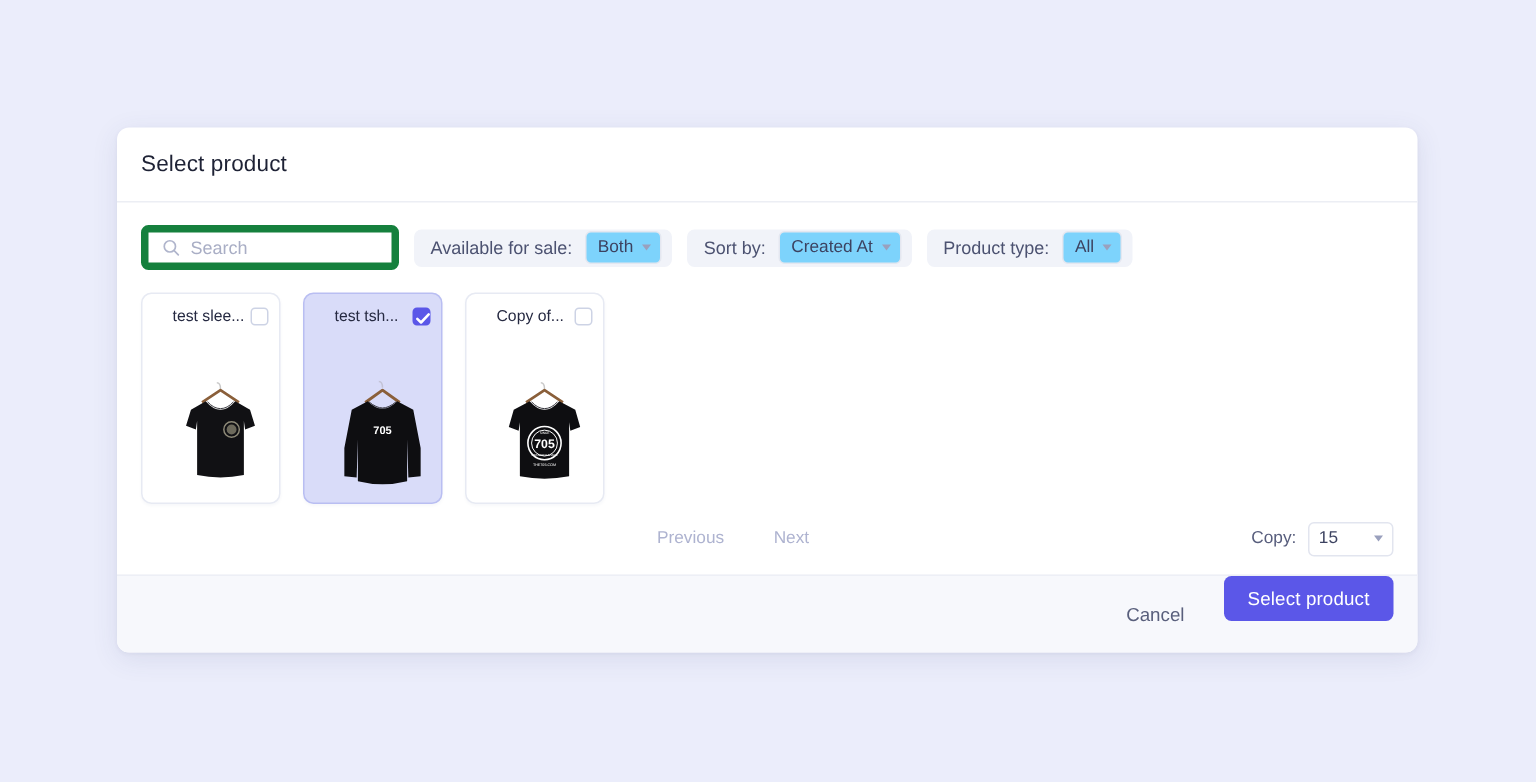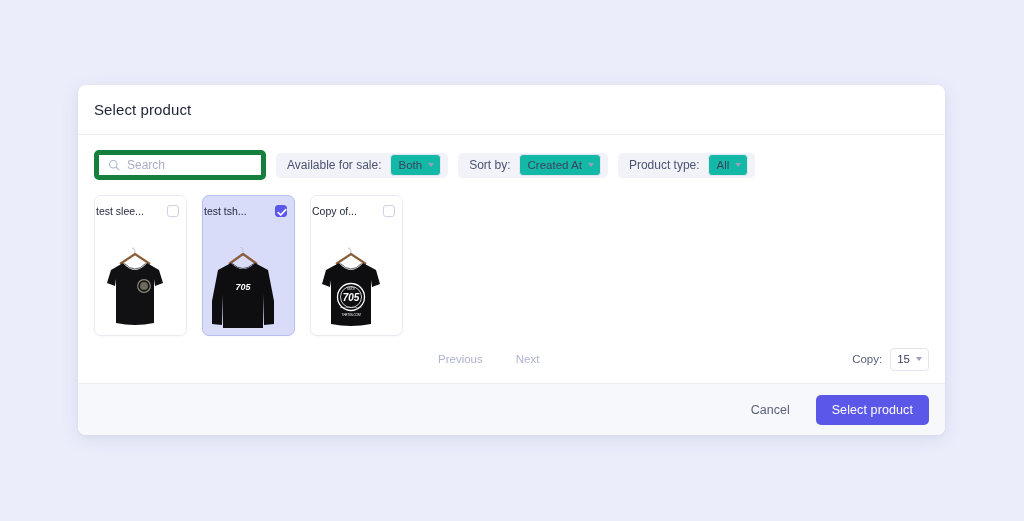--- a/index.html
+++ b/index.html
@@ -96,21 +96,21 @@
     padding: 0 7px 0 11px;
     box-sizing: border-box;
   }
   .filter-label {
     font-size: 12px;
     color: #4c5271;
     white-space: nowrap;
   }
   .mini-select {
     height: 22px;
-    background: #14b8a6;
+    background: #7dd3fc;
     border: 1px solid #e4e7f0;
     border-radius: 4px;
     display: flex;
     align-items: center;
     gap: 6px;
     padding: 0 6px 0 8px;
     box-sizing: border-box;
   }
   .mini-select .val {
     font-size: 11.5px;
@@ -133,21 +133,21 @@
   }
   .product-card {
     width: 93px;
     height: 141px;
     box-sizing: border-box;
     border: 1px solid #e7eaf3;
     border-radius: 7px;
     background: #ffffff;
     display: flex;
     flex-direction: column;
-    padding: 6px 7px 7px 1px;
+    padding: 6px 7px 7px 20px;
     box-shadow: 0 1px 2px rgba(60,66,120,0.04);
     gap: 24px;
   }
   .product-card.selected {
     background: #d9dcf9;
     border-color: #b9bef2;
   }
   .card-top {
     display: flex;
     align-items: center;
@@ -177,21 +177,20 @@
     position: relative;
   }
   .checkbox.checked svg { position: absolute; left: 1px; top: 1.5px; }
   .card-img {
     flex: 1 1 auto;
     margin-top: 3px;
     display: flex;
     align-items: center;
     justify-content: flex-start;
     overflow: hidden;
-    font-style: italic;
   }
   .card-img svg { display: block; }
 
   
   .pager-row {
     display: flex;
     align-items: center;
     margin-top: 11px;
     height: 24px;
     padding-left: 344px;
@@ -211,34 +210,33 @@
   .show-label { font-size: 11.5px; color: #585e7d; }
   .show-select {
     height: 23px;
     min-width: 38px;
     background: #fff;
     border: 1px solid #e2e5ef;
     border-radius: 4px;
     display: flex;
     align-items: center;
     justify-content: center;
-    gap: 6px;
+    gap: 24px;
     padding: 0 6px;
     box-sizing: border-box;
   }
   .show-select .val { font-size: 11.5px; color: #3c4260; }
 
   
   .modal-footer {
     flex: 0 0 52px;
     height: 52px;
     background: #f7f8fc;
     border-top: 1px solid #edeff6;
     display: flex;
-    align-items: center;
     justify-content: flex-end;
     gap: 18px;
     padding: 0 16px;
     box-sizing: border-box;
   }
   .btn-cancel {
     font-size: 12.5px;
     color: #595f7c;
     background: transparent;
     border: none;

